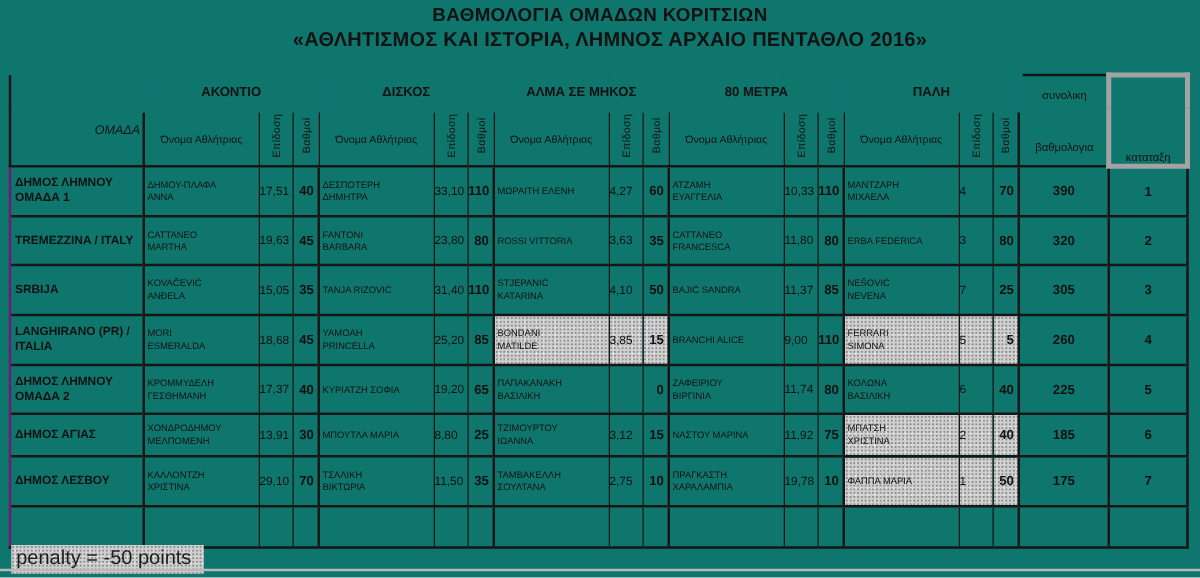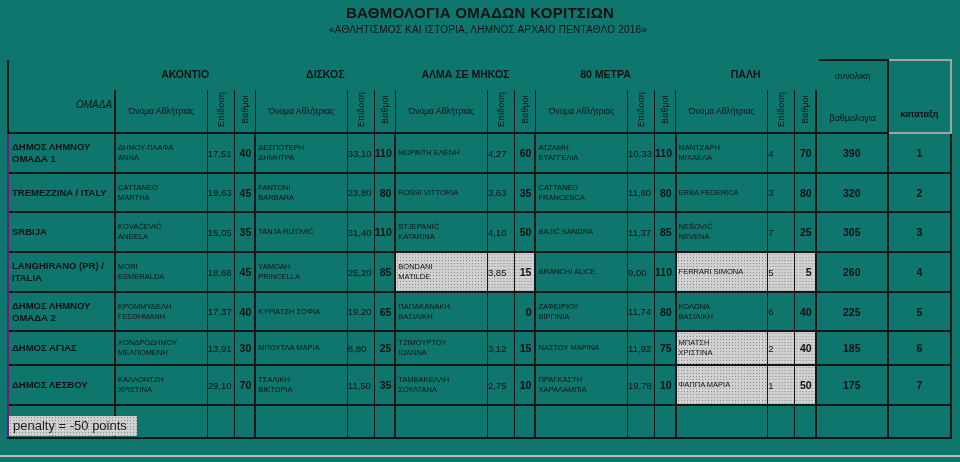--- a/index.html
+++ b/index.html
@@ -2,21 +2,21 @@
 <html><head>
 <meta charset="utf-8">
 <style>
   html,body{margin:0;padding:0;background:#fff;}
   .page{
     position:relative;width:960px;height:462px;background:#0f766e;overflow:hidden;
     font-family:"Liberation Sans",sans-serif;color:#111;
   }
   .title-block{position:absolute;top:4px;left:0;right:0;text-align:center;}
   .title-line1{font-size:15px;font-weight:700;letter-spacing:.3px;}
-  .title-line2{font-size:10px;font-weight:400;letter-spacing:.2px;margin-top:3px;margin-left:16px;}
+  .title-line2{font-size:16px;font-weight:700;letter-spacing:.2px;margin-top:3px;margin-left:16px;}
 
   table.score{
     position:absolute;left:7px;top:57px;border-collapse:collapse;table-layout:fixed;
     width:945px;
   }
   th,td{overflow:hidden;vertical-align:middle;padding:0;}
 
   
   th.th-team{
     border:2px solid #161616;border-top:none;
@@ -29,21 +29,21 @@
     border:1px solid #161616;border-bottom:2px solid #161616;
     font-weight:400;font-size:8.5px;line-height:1.25;height:42px;
   }
   th.th-rot{border:1px solid #161616;border-bottom:2px solid #161616;}
   th.th-rot .v{
     display:inline-block;writing-mode:vertical-rl;transform:rotate(180deg);
     font-weight:400;font-size:8.5px;letter-spacing:.3px;
   }
   th.th-total{border:2px solid #161616;font-weight:400;font-size:9px;}
   th.th-total .wrap{display:flex;flex-direction:column;justify-content:space-between;height:52px;padding:5px 0 5px;}
-  th.th-rank{border:2px solid #a3a3a3;font-weight:700;font-size:9px;vertical-align:bottom;padding-bottom:13px;}
+  th.th-rank{border:4px solid #a3a3a3;font-weight:400;font-size:9px;vertical-align:bottom;}
 
   
   td{border:1px solid #161616;border-top:2px solid #161616;}
   td.td-team{
     border-left:2px solid #701a75;border-right:2px solid #161616;
     font-weight:700;font-size:9.5px;line-height:1.25;text-align:left;padding-left:3px;
   }
   td.td-ath{font-size:7.5px;line-height:1.3;text-align:left;padding-left:2px;padding-right:24px;}
   td.gl{border-left:2px solid #161616;}
   td.td-perf{font-size:9.5px;padding-right:3px;}
@@ -51,21 +51,21 @@
   td.td-total{border-left:2px solid #161616;font-size:10.5px;font-weight:700;text-align:center;}
   td.td-rank{border-left:2px solid #161616;border-right:2px solid #161616;font-size:10.5px;font-weight:700;text-align:center;}
   tr.last td{border-bottom:2px solid #161616;}
 
   .shaded{
     background-color:#cfcfcf;
     background-image:radial-gradient(#8d8d8d .7px,transparent .8px),radial-gradient(#ececec .8px,transparent .9px);
     background-size:3px 3px,5px 5px;background-position:0 0,1px 2px;
   }
   .penalty{
-    position:absolute;left:9px;top:416px;font-size:13px;color:#1d1d1d;
+    position:absolute;left:9px;top:436px;font-size:16px;color:#1d1d1d;
     padding:2px 10px 3px 4px;display:inline-block;
   }
   .bottom-line{position:absolute;left:0;top:455px;width:960px;height:2px;background:#b9b9b9;}
 </style>
 </head>
 <body>
 
 <div class="page">
   <div class="title-block">
     <div class="title-line1">ΒΑΘΜΟΛΟΓΙΑ ΟΜΑΔΩΝ ΚΟΡΙΤΣΙΩΝ</div>

